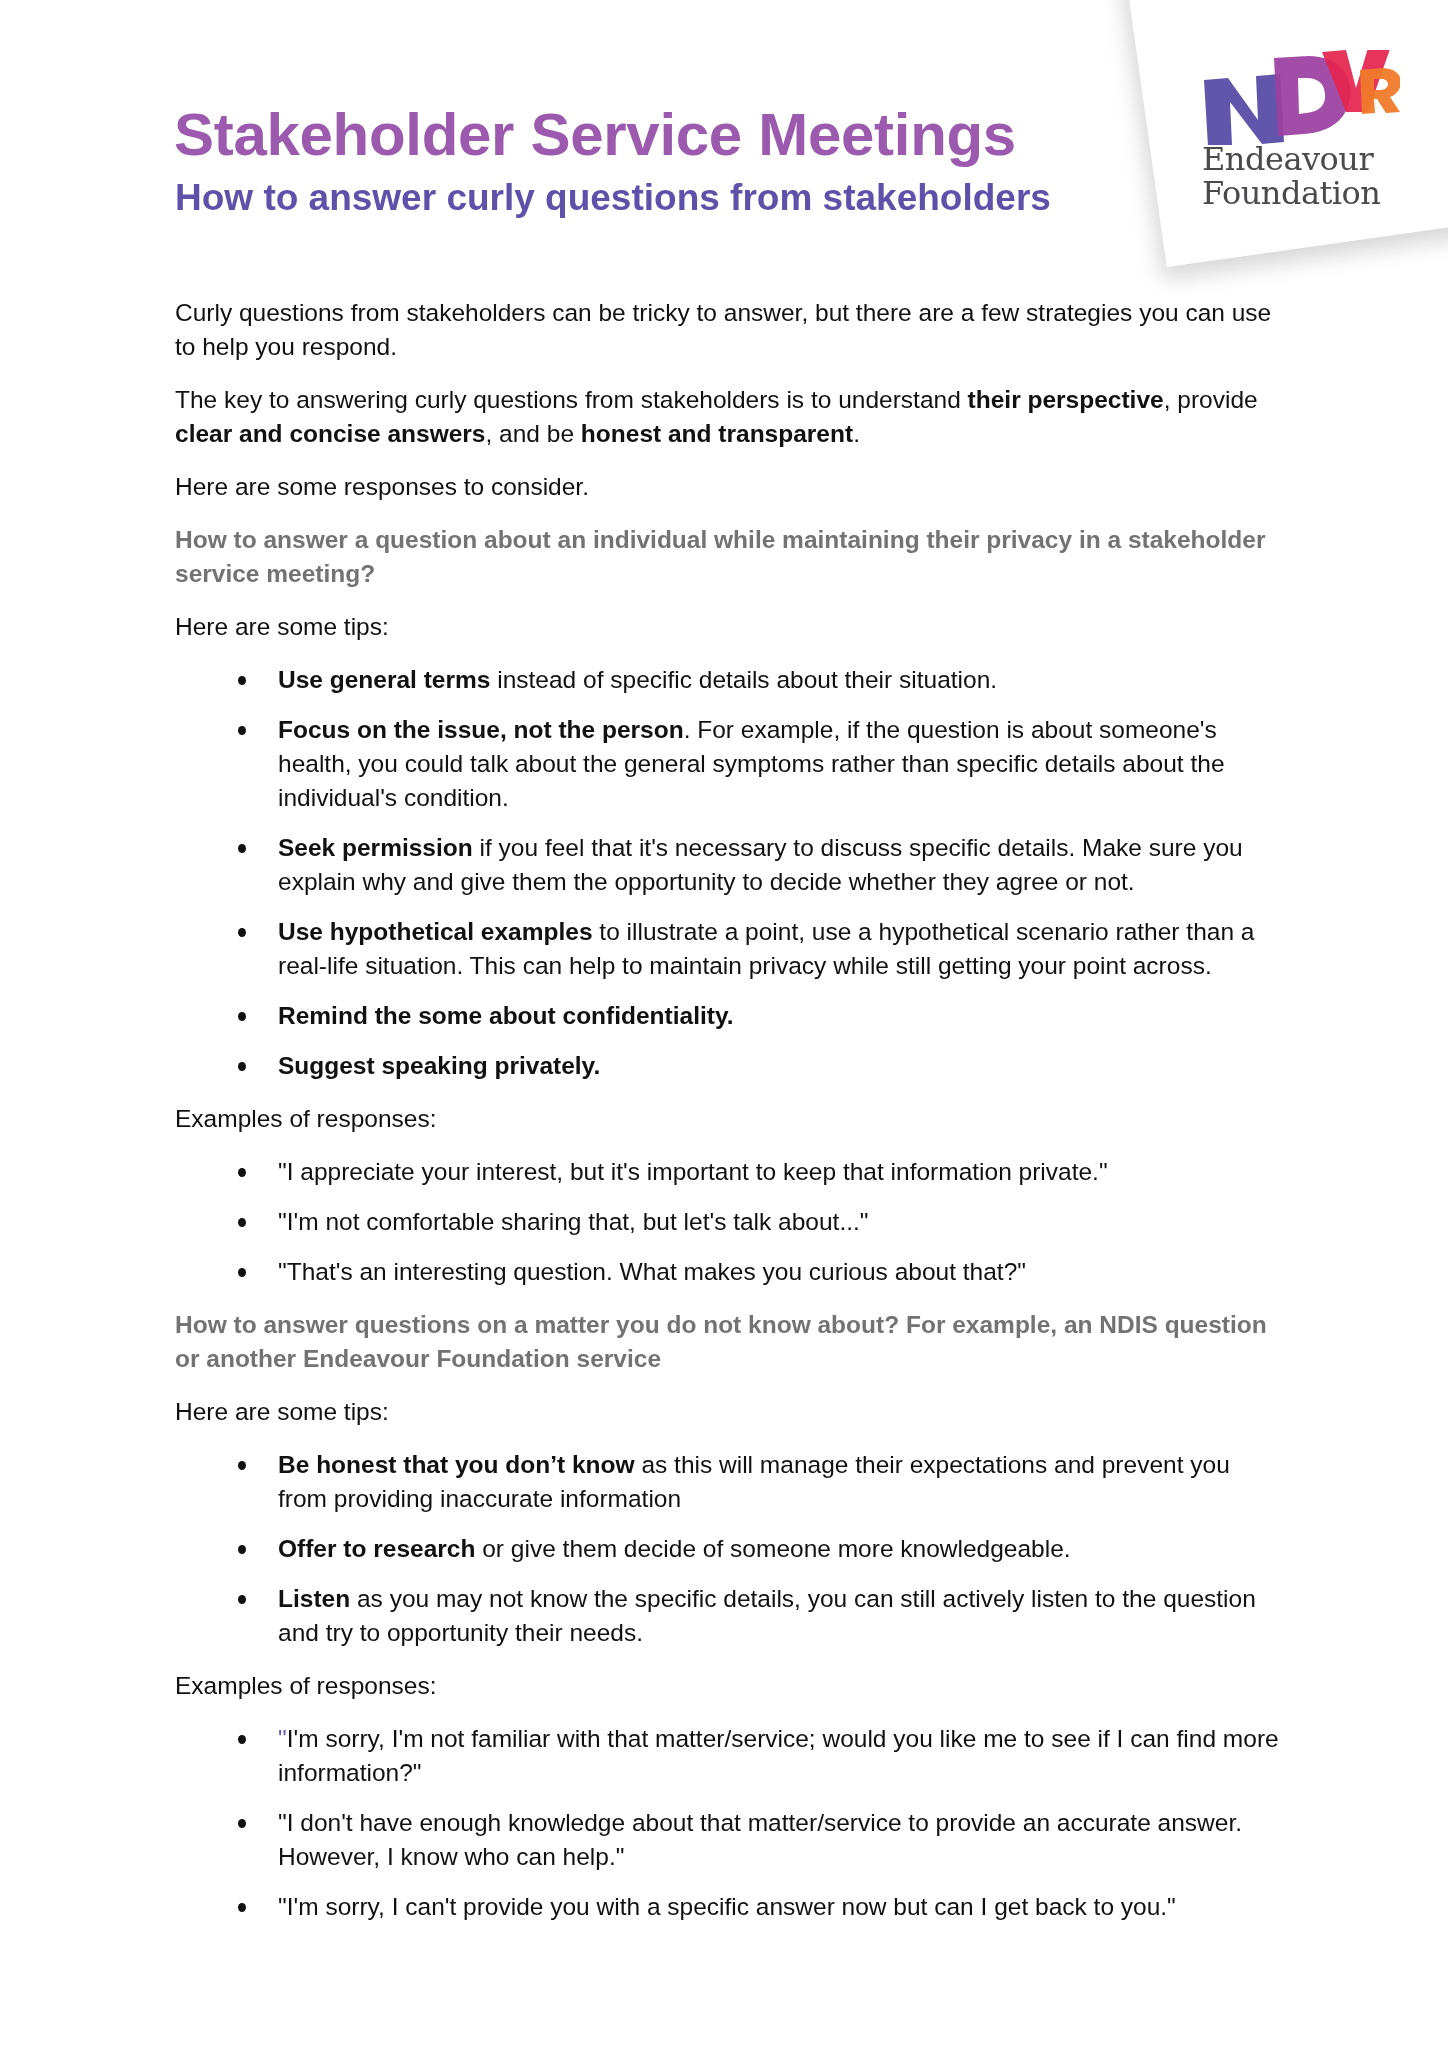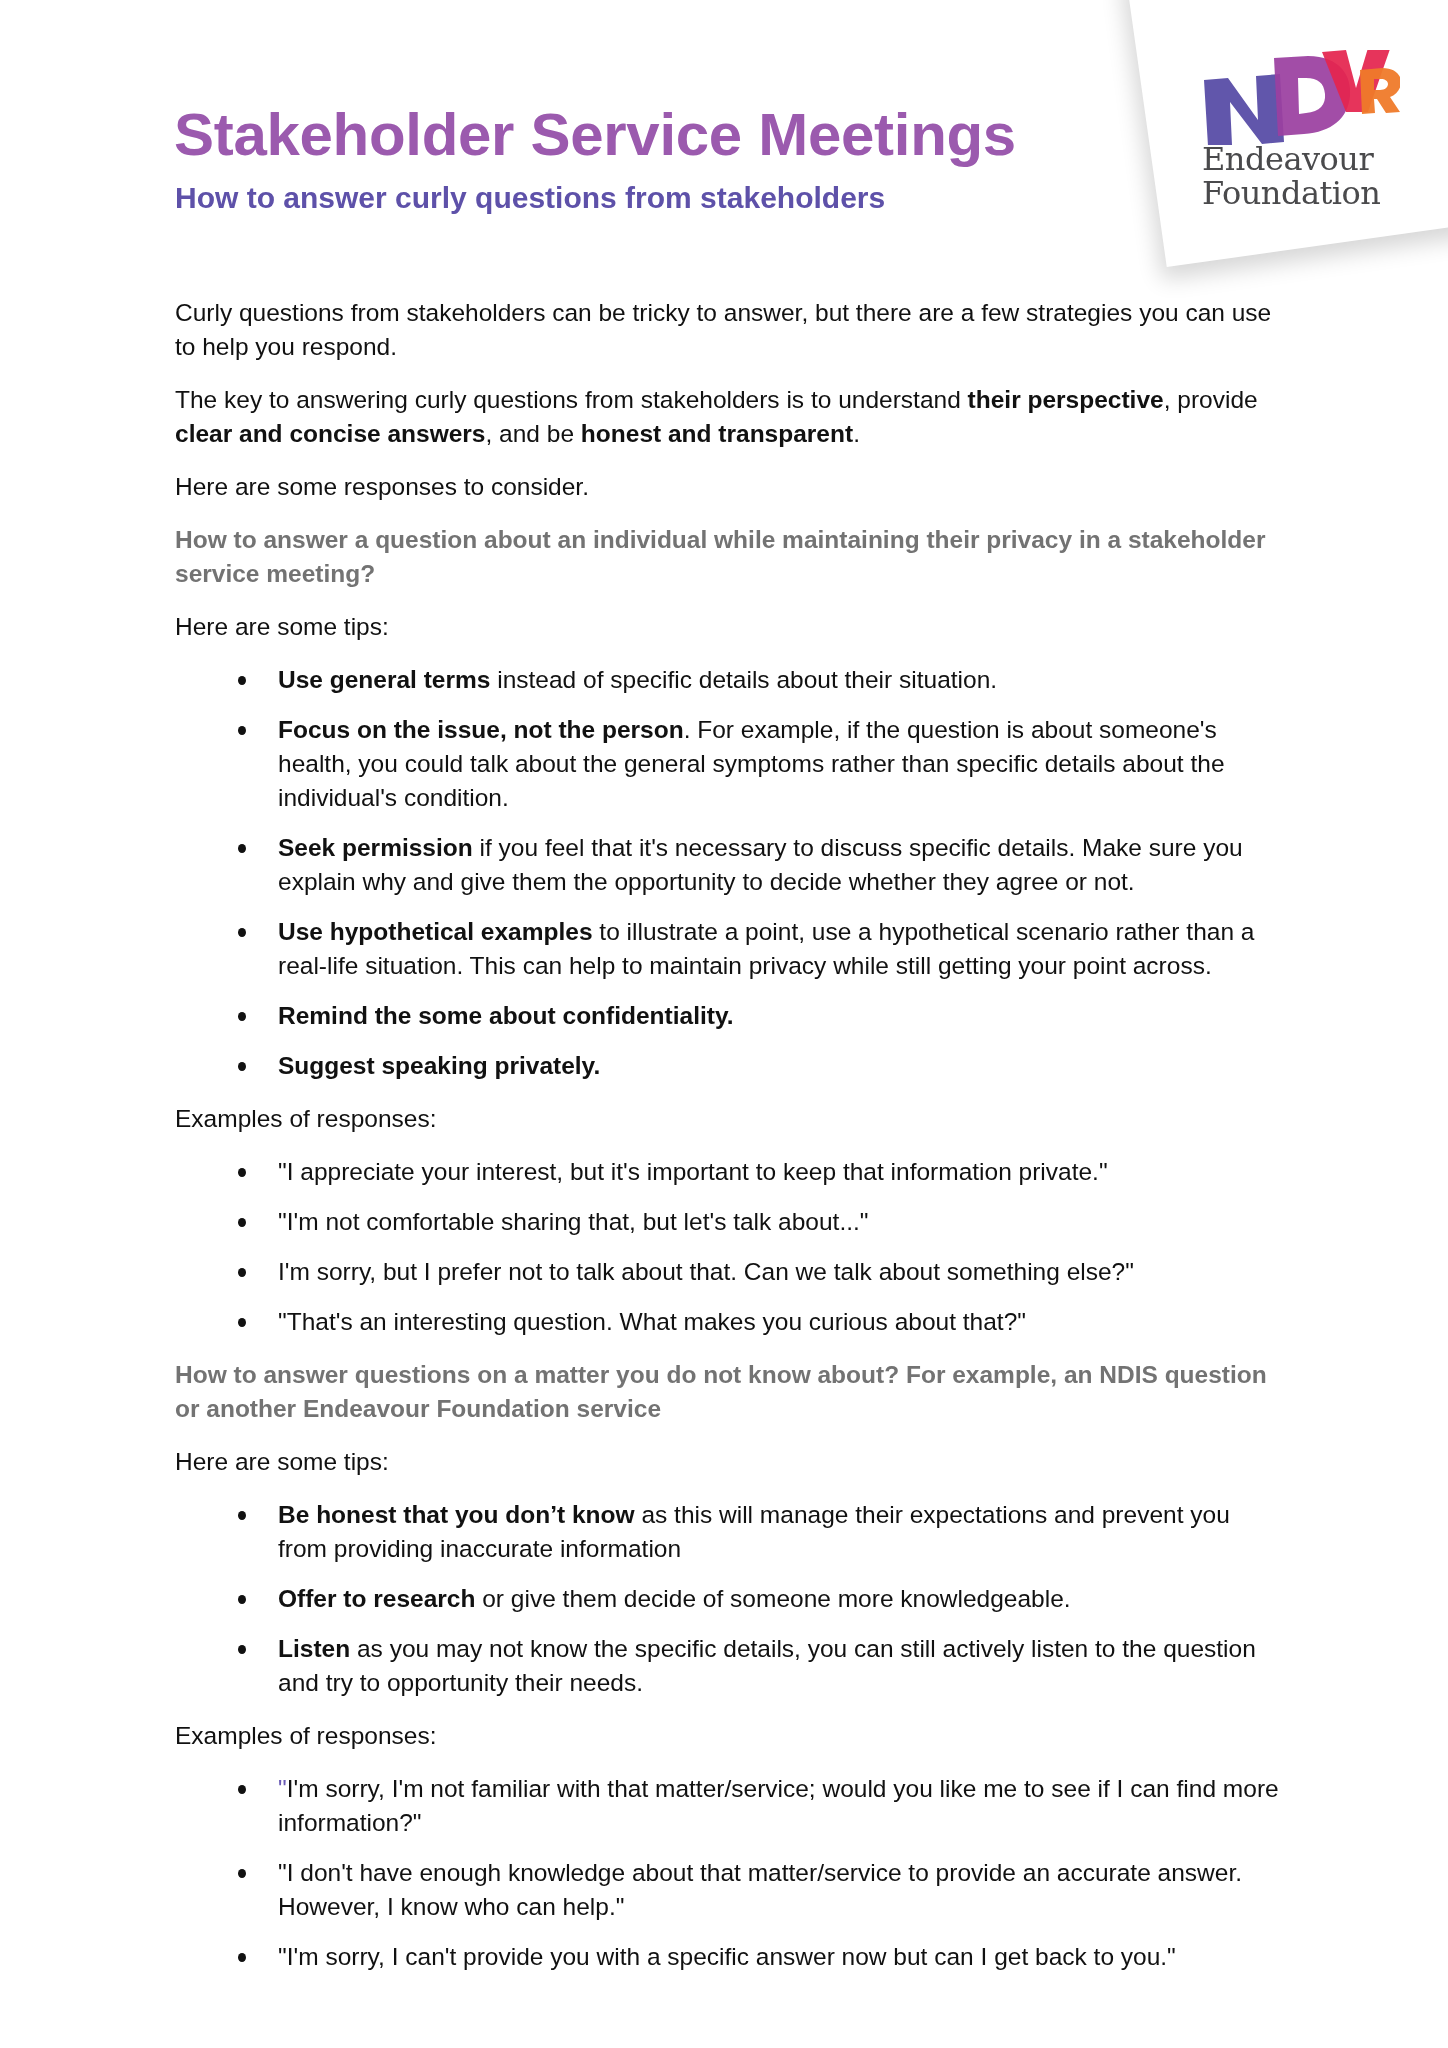--- a/index.html
+++ b/index.html
@@ -65,21 +65,21 @@
     color: #9b5aae;
     letter-spacing: -0.3px;
     line-height: 70px;
     white-space: nowrap;
   }
   .subtitle {
     position: absolute;
     left: 175px;
     top: 178px;
     margin: 0;
-    font-size: 30px;
+    font-size: 37px;
     font-weight: bold;
     color: #5e51a9;
     line-height: 40px;
     white-space: nowrap;
   }
 
   
   .content {
     position: absolute;
     left: 175px;
@@ -156,21 +156,20 @@
     <li><b>Focus on the issue, not the person</b><span>. For example, if the question is about someone's health, you could talk about the general symptoms rather than specific details about the individual's condition.</span></li>
     <li><b>Seek permission</b><span> if you feel that it's necessary to discuss specific details. Make sure you explain why and give them the opportunity to decide whether they agree or not.</span></li>
     <li><b>Use hypothetical examples</b><span> to illustrate a point, use a hypothetical scenario rather than a real-life situation. This can help to maintain privacy while still getting your point across.</span></li>
     <li><b>Remind the some about confidentiality.</b><span></span></li>
     <li><b>Suggest speaking privately.</b><span></span></li>
   </ul>
   <p class="examples-intro" style="margin-bottom:19px;">Examples of responses:</p>
   <ul class="bullets" style="margin-top:0;">
     <li>"I appreciate your interest, but it's important to keep that information private."</li>
     <li>"I'm not comfortable sharing that, but let's talk about..."</li>
-    <li>I'm sorry, but I prefer not to talk about that. Can we talk about something else?"</li>
     <li>"That's an interesting question. What makes you curious about that?"</li>
   </ul>
 
   <div class="section-heading">How to answer questions on a matter you do not know about? For example, an NDIS question or another Endeavour Foundation service</div>
   <p class="tips-intro">Here are some tips:</p>
   <ul class="bullets">
     <li><b>Be honest that you don’t know</b><span> as this will manage their expectations and prevent you from providing inaccurate information</span></li>
     <li><b>Offer to research</b><span> or give them decide of someone more knowledgeable.</span></li>
     <li><b>Listen</b><span> as you may not know the specific details, you can still actively listen to the question and try to opportunity their needs.</span></li>
   </ul>

